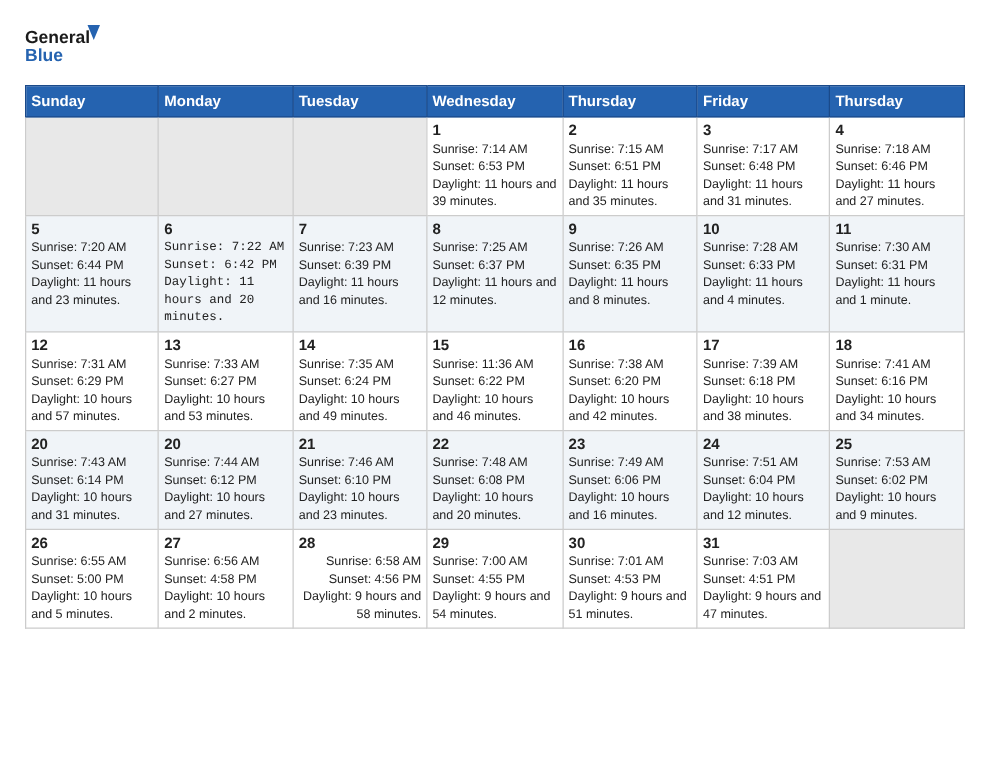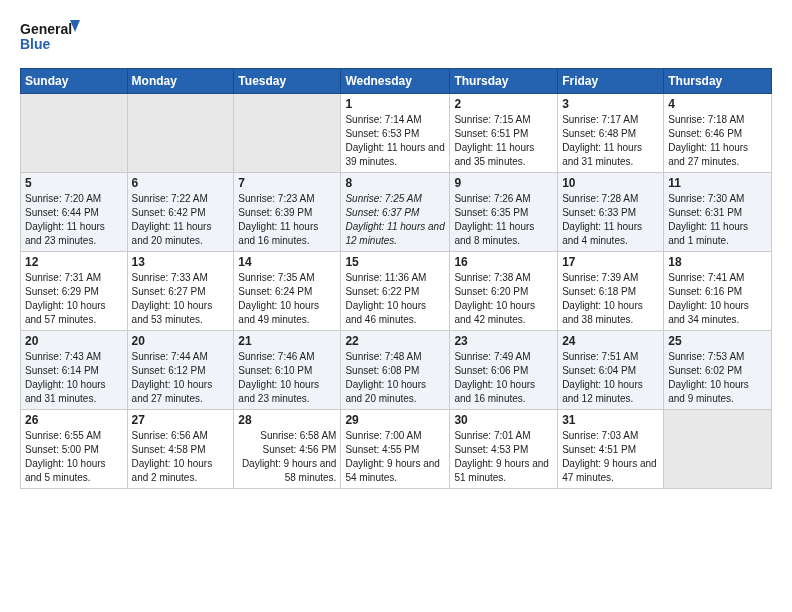--- a/index.html
+++ b/index.html
@@ -148,33 +148,33 @@
         </tr>
         <tr>
           <td>
             <span class="day-num">5</span>
             <div class="cell-content" style="white-space: pre-line;">Sunrise: 7:20 AM
 Sunset: 6:44 PM
 Daylight: 11 hours and 23 minutes.</div>
           </td>
           <td>
             <span class="day-num">6</span>
-            <div class="cell-content" style="white-space: pre-line;">Sunrise: 7:22 AM
+            <div class="cell-content" style="white-space: pre-line; font-family: Liberation Mono, monospace;">Sunrise: 7:22 AM
 Sunset: 6:42 PM
 Daylight: 11 hours and 20 minutes.</div>
           </td>
           <td>
             <span class="day-num">7</span>
             <div class="cell-content" style="white-space: pre-line;">Sunrise: 7:23 AM
 Sunset: 6:39 PM
 Daylight: 11 hours and 16 minutes.</div>
           </td>
           <td>
             <span class="day-num">8</span>
-            <div class="cell-content" style="white-space: pre-line; font-style: italic;">Sunrise: 7:25 AM
+            <div class="cell-content" style="white-space: pre-line;">Sunrise: 7:25 AM
 Sunset: 6:37 PM
 Daylight: 11 hours and 12 minutes.</div>
           </td>
           <td>
             <span class="day-num">9</span>
             <div class="cell-content" style="white-space: pre-line;">Sunrise: 7:26 AM
 Sunset: 6:35 PM
 Daylight: 11 hours and 8 minutes.</div>
           </td>
           <td>

